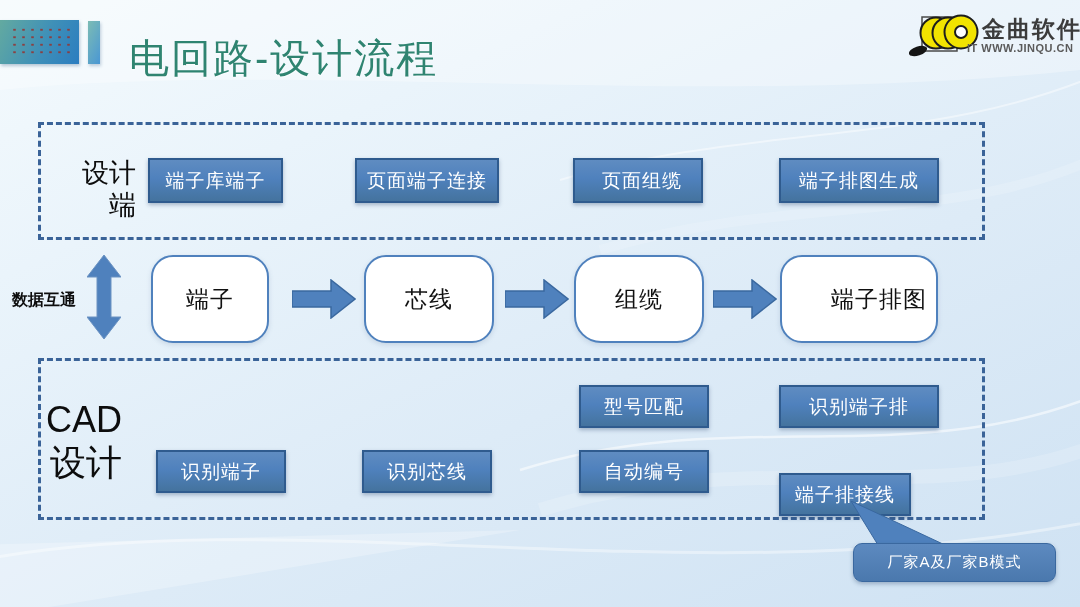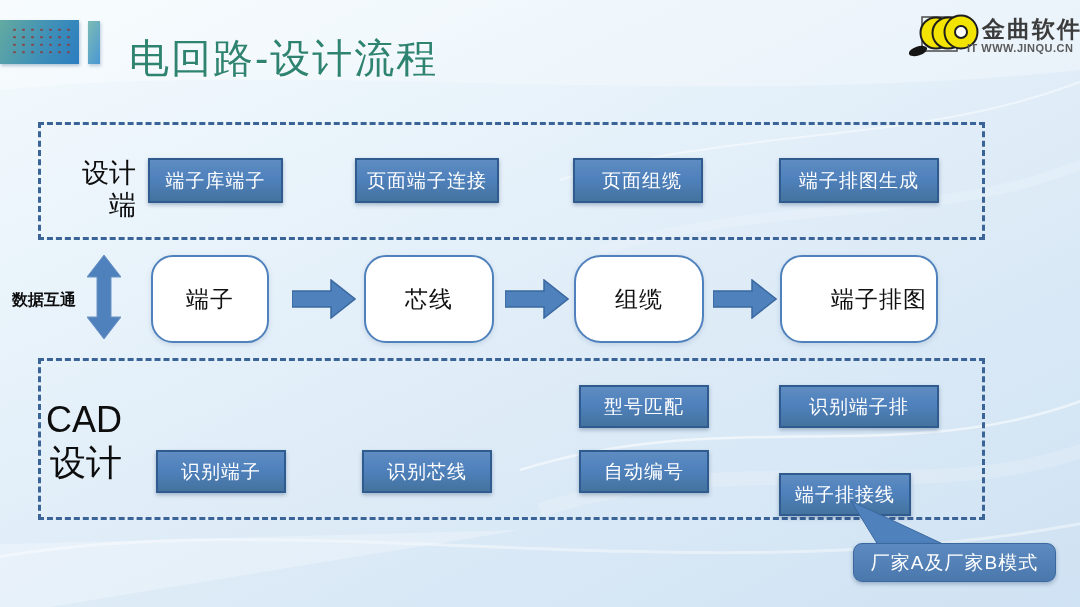--- a/index.html
+++ b/index.html
@@ -76,21 +76,21 @@
     font-size:23px; color:#111; letter-spacing:1px;
     box-shadow:0 2px 5px rgba(70,100,140,.18);
   }
   .flow-arrow { position:absolute; top:279px; }
 
   
   .callout-pointer { position:absolute; left:848px; top:501px; }
   .callout {
     position:absolute; left:853px; top:543px; width:203px; height:39px;
     background:linear-gradient(#5d8ac0,#4a78ad); border:1px solid #3a689f; border-radius:9px;
-    color:#fff; font-size:19px; letter-spacing:1px;
+    color:#fff; font-size:15px; letter-spacing:1px;
     display:flex; align-items:center; justify-content:center;
     box-shadow:0 2px 4px rgba(40,70,110,.35);
   }
 </style>
 </head>
 <body>
 
 <div class="canvas">
 
   <svg class="waves" width="1080" height="607" viewBox="0 0 1080 607">

